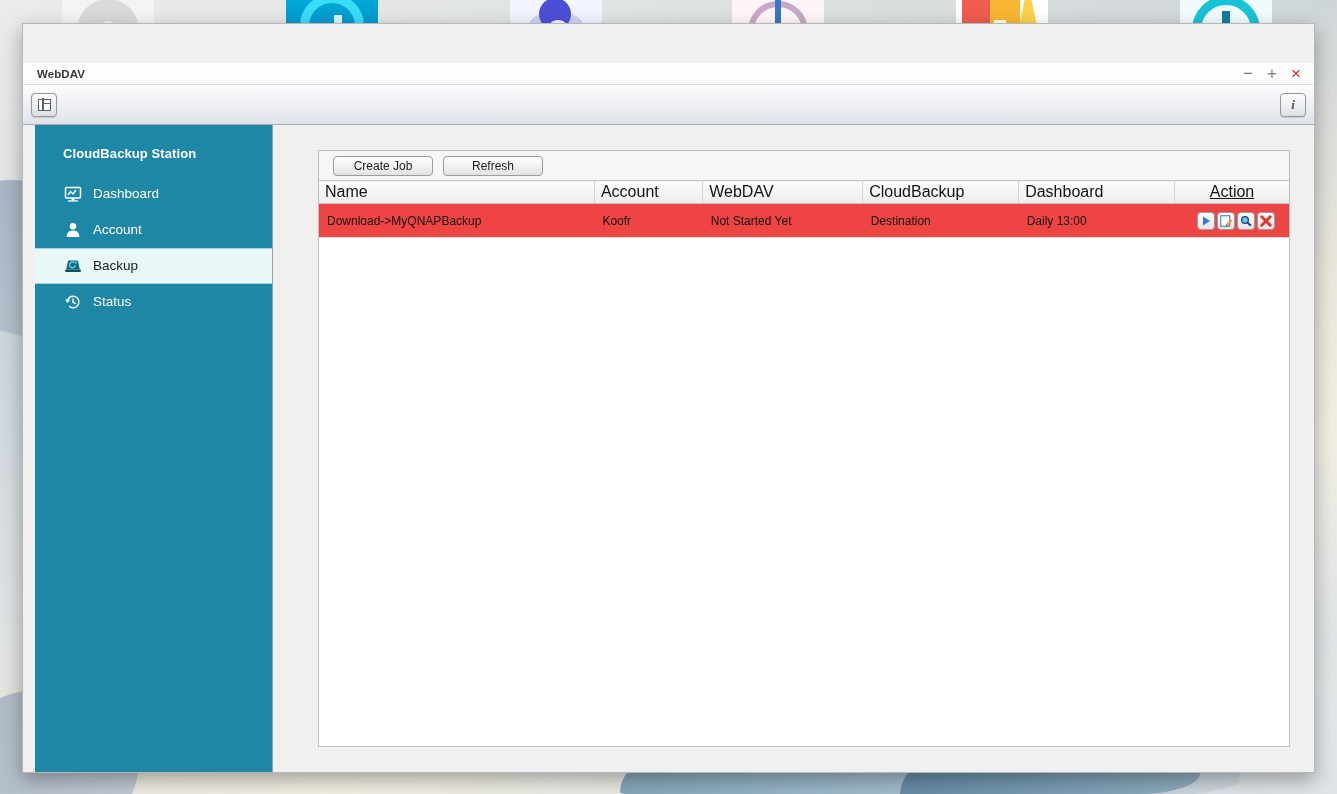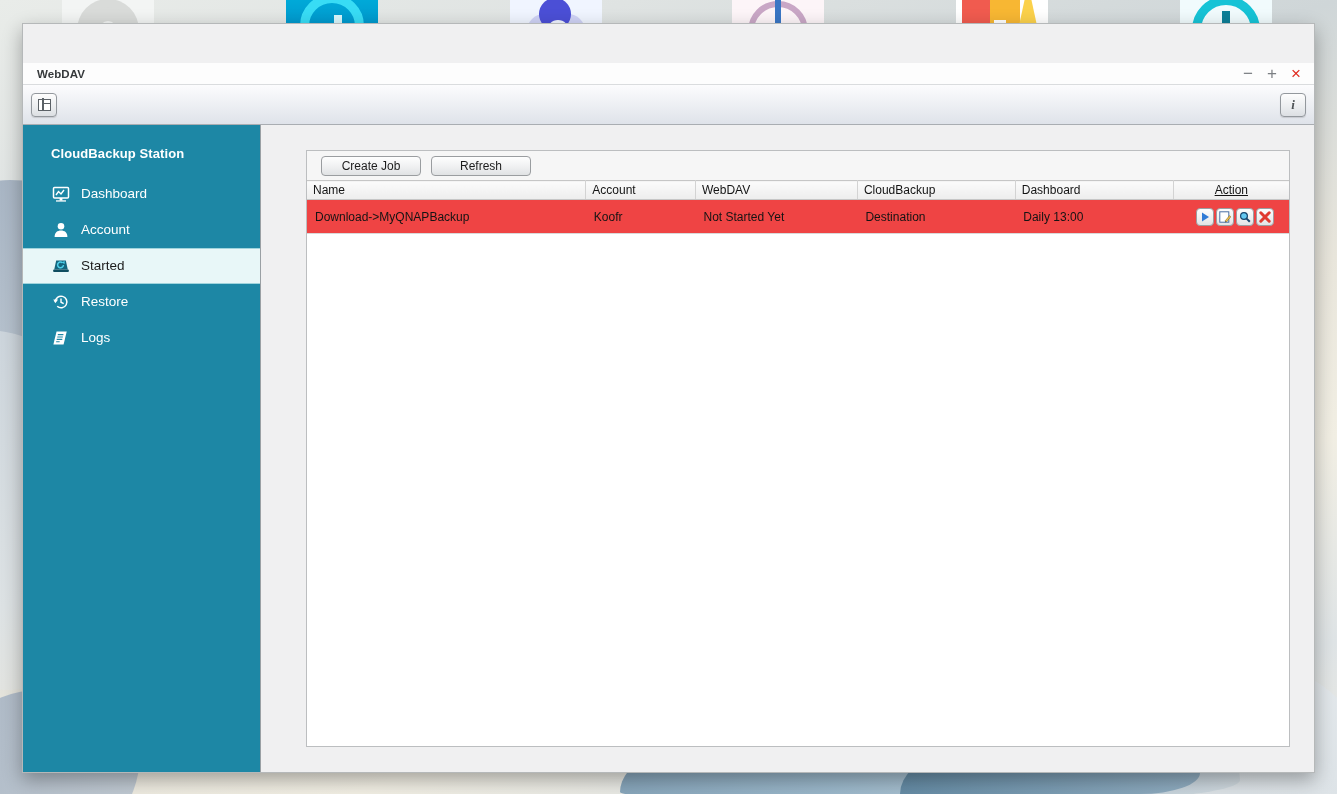--- a/index.html
+++ b/index.html
@@ -242,20 +242,21 @@
     font-size: 13px; font-style: italic; font-weight: bold;
     color: #4e5356;
     line-height: 1;
   }
 
   .body-row {
     flex: 1 1 auto;
     display: flex;
     min-height: 0;
     background: #f0f0f1;
+    margin-left: 12px;
   }
 
   
   .sidebar {
     width: 238px;
     flex: 0 0 238px;
     background: #1d87a5;
     border-right: 1px solid #9aa0a4;
     box-sizing: border-box;
     padding-top: 16px;
@@ -335,21 +336,21 @@
   table.jobs {
     width: 100%;
     border-collapse: collapse;
     table-layout: fixed;
   }
   table.jobs th {
     background: linear-gradient(180deg, #fbfbfb 0%, #ededed 100%);
     border-top: 1px solid #c6c6c6;
     border-bottom: 1px solid #c6c6c6;
     border-right: 1px solid #d3d3d3;
-    font-size: 12px;
+    font-size: 16px;
     font-weight: normal;
     color: #141414;
     text-align: left;
     padding: 2px 0 2px 6px;
     height: 17px;
     box-sizing: border-box;
   }
   table.jobs th.center { text-align: center; padding-left: 0; text-decoration: underline; }
   table.jobs th:last-child { border-right: none; }
   table.jobs td {
@@ -471,43 +472,34 @@
 
         <div class="nav-item active">
           <span class="nav-icon">
             <svg width="18" height="18" viewBox="0 0 18 18">
               <path d="M2.2 12.6 L4.2 3.4 L13.8 3.4 L15.8 12.6 Z" fill="#15667e"></path>
               <rect x="1.2" y="12.4" width="15.6" height="2.6" rx="0.8" fill="#0f4d60"></rect>
               <path d="M11.4 7.9 a2.9 2.9 0 1 1 -1.1 -2.3" fill="none" stroke="#4ed0ea" stroke-width="1.5"></path>
               <polygon points="12.6,3.9 12.6,7.1 9.6,5.5" fill="#4ed0ea"></polygon>
             </svg>
           </span>
-          <span class="nav-label">Started</span>
+          <span class="nav-label">Backup</span>
         </div>
 
         <div class="nav-item">
           <span class="nav-icon">
             <svg width="18" height="18" viewBox="0 0 18 18">
               <path d="M3.3 9 a5.8 5.8 0 1 1 1.9 4.3" fill="none" stroke="#ffffff" stroke-width="1.5"></path>
               <polygon points="1.3,6.6 6.1,6.6 3.3,10.2" fill="#ffffff"></polygon>
               <polyline points="9,5.6 9,9.2 11.7,10.6" fill="none" stroke="#ffffff" stroke-width="1.4"></polyline>
             </svg>
           </span>
-          <span class="nav-label">Restore</span>
+          <span class="nav-label">Status</span>
         </div>
 
-        <div class="nav-item">
-          <span class="nav-icon">
-            <svg width="18" height="18" viewBox="0 0 18 18">
-              <path d="M4.8 2.4 L15 2.4 L13.2 15.6 L3 15.6 Z" fill="#ffffff" transform="skewX(-6)"></path>
-              <path d="M6.4 5.6 L12 5.6 M6.1 8 L11.7 8 M5.8 10.4 L11.4 10.4 M5.5 12.8 L9 12.8" stroke="#1d87a5" stroke-width="1.1" transform="skewX(-6)"></path>
-            </svg>
-          </span>
-          <span class="nav-label">Logs</span>
-        </div>
 
       </div>
     </div>
 
     <div class="content">
       <div class="table-panel">
 
         <div class="panel-toolbar">
           <div class="btn">Create Job</div>
           <div class="btn">Refresh</div>

